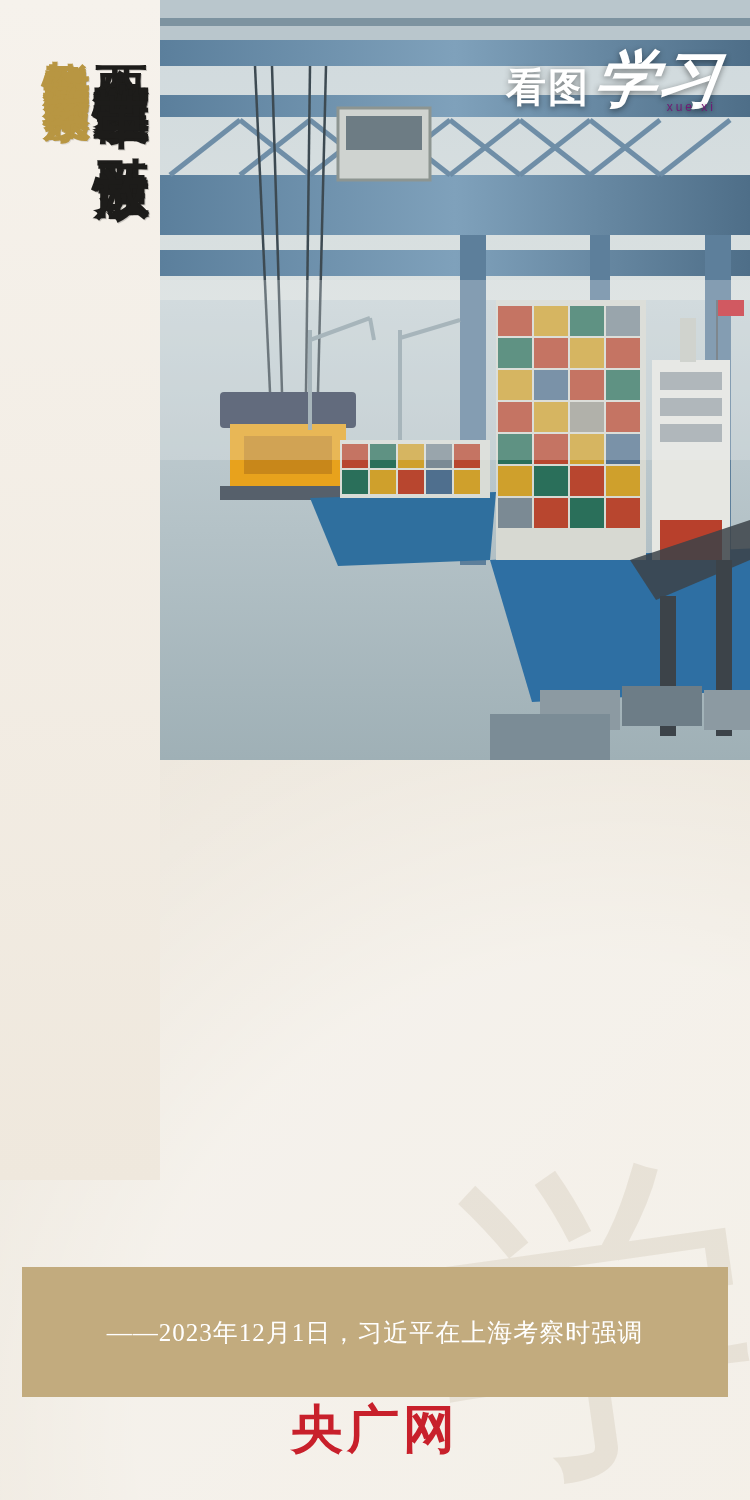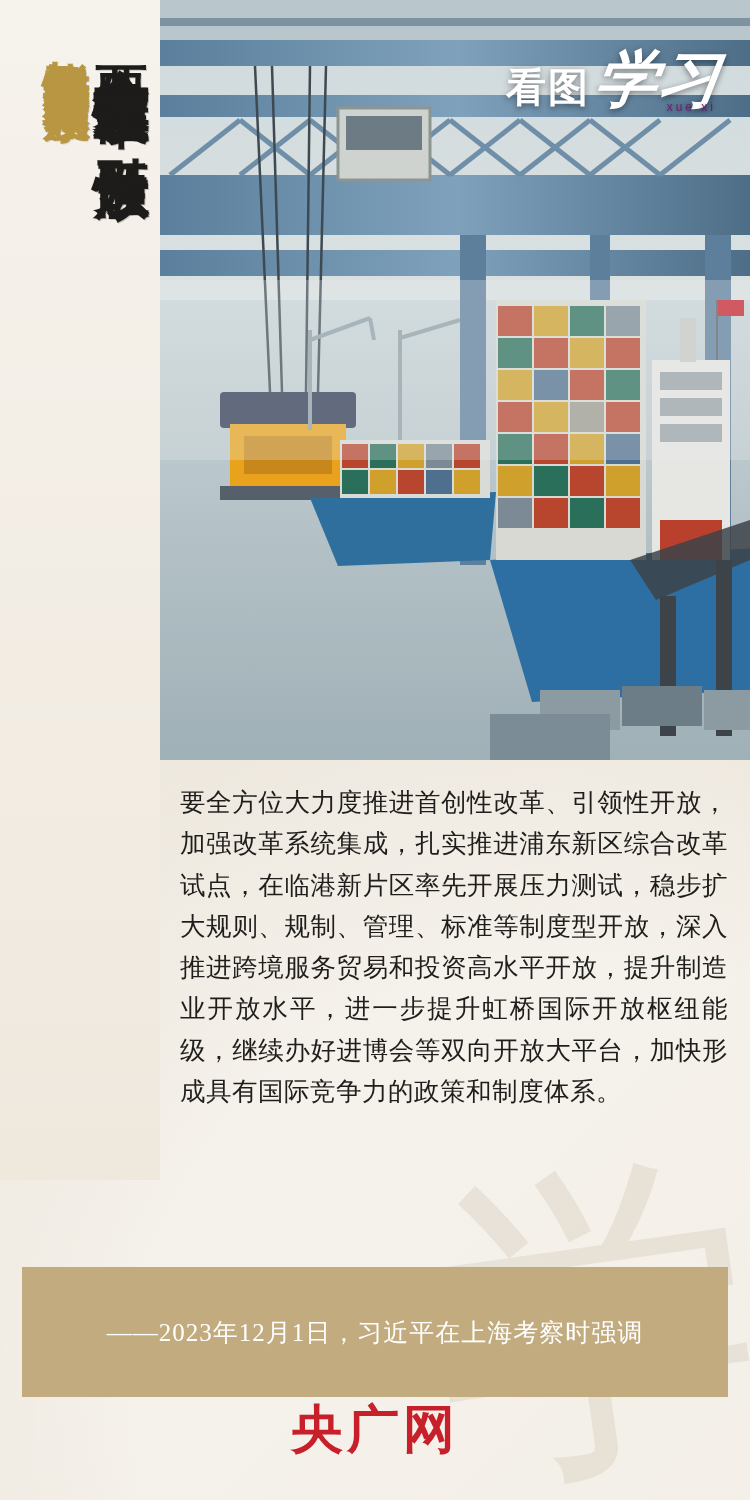--- a/index.html
+++ b/index.html
@@ -291,21 +291,20 @@
       <rect x="0" y="280" width="590" height="180" fill="#e9ecec" opacity=".28"></rect>
     </svg>
 
     <div class="kantu">
       <span class="kt-zh">看图</span>
       <span class="kt-cursive">学习</span>
     </div>
     <div class="kantu-pin">xue xi</div>
   </div>
 
-  <div class="quote">要全方位大力度推进首创性改革、引领性开放，加强改革系统集成，扎实推进浦东新区综合改革试点，在临港新片区率先开展压力测试，稳步扩大规则、规制、管理、标准等制度型开放，深入推进跨境服务贸易和投资高水平开放，提升制造业开放水平，进一步提升虹桥国际开放枢纽能级，继续办好进博会等双向开放大平台，加快形成具有国际竞争力的政策和制度体系。</div>
 
   <div class="attrib">
     <span class="attrib-text">——2023年12月1日，习近平在上海考察时强调</span>
   </div>
 
   <div class="footer">
     <span class="cnr-logo">央广网</span>
   </div>
 
 </div>

